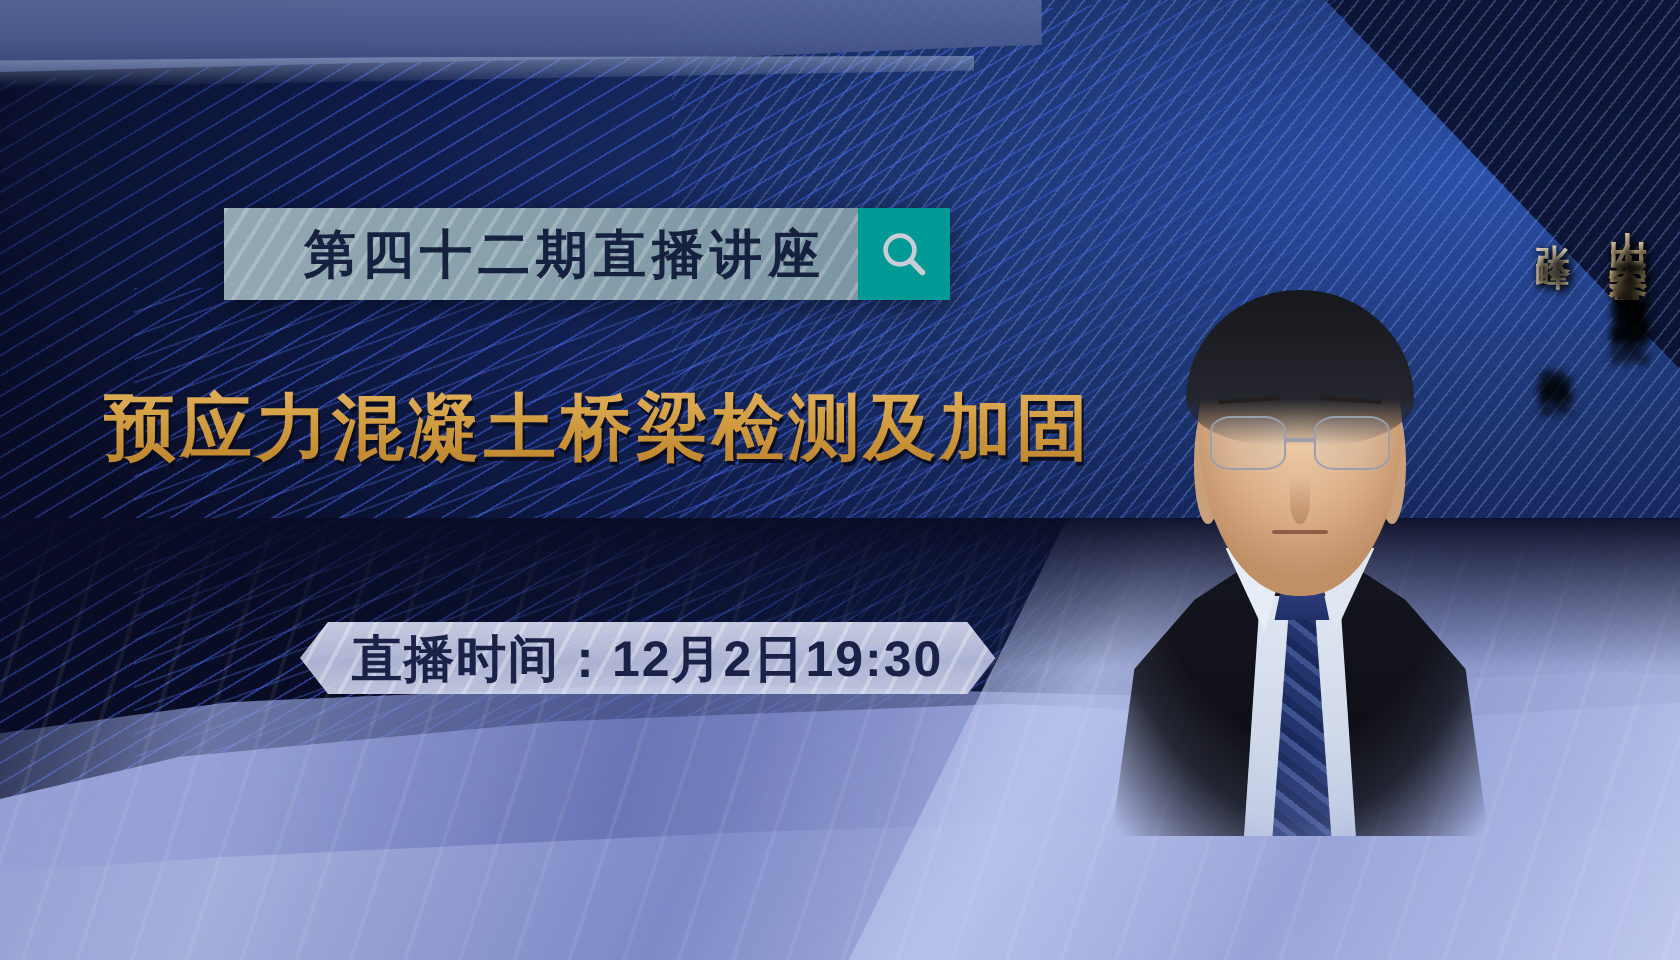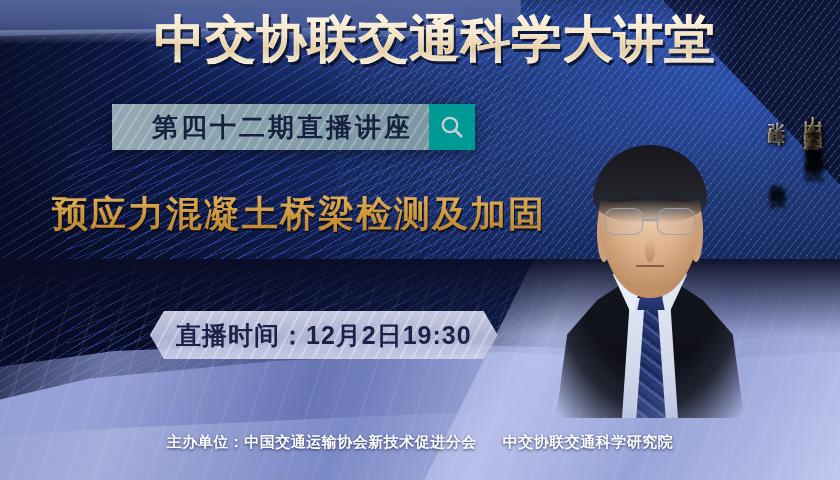--- a/index.html
+++ b/index.html
@@ -254,21 +254,21 @@
     white-space:nowrap;
     background:linear-gradient(180deg,#e4b461 0%,#cf9a3e 48%,#b87f2b 100%);
     -webkit-background-clip:text;background-clip:text;
     color:transparent;
     filter:drop-shadow(1px 2px 0 rgba(6,9,28,.85));
   }
 
   
   .timepill{
     position:absolute;left:150px;top:311px;
-    height:48px;
+    height:36px;
     display:flex;align-items:center;justify-content:center;
     padding:0 26px;
     background:linear-gradient(180deg,rgba(214,217,238,.92) 0%,rgba(186,192,223,.92) 55%,rgba(205,210,234,.92) 100%);
     clip-path:polygon(14px 0,calc(100% - 14px) 0,100% 50%,calc(100% - 14px) 100%,14px 100%,0 50%);
     box-shadow:0 4px 16px rgba(0,0,0,.4);
     overflow:hidden;
   }
   .timepill::after{
     content:"";position:absolute;inset:0;
     background:repeating-linear-gradient(118deg,
@@ -358,21 +358,20 @@
       <div class="ph-glasses">
         <div class="ph-lens l"></div>
         <div class="ph-lens r"></div>
         <div class="ph-bridge"></div>
       </div>
       <div class="ph-nose"></div>
       <div class="ph-mouth"></div>
     </div>
   </div>
 
-  <div class="main-title">中交协联交通科学大讲堂</div>
 
   <div class="subbar">
     <div class="subbar-text">
       <span class="subbar-label">第四十二期直播讲座</span>
     </div>
     <div class="subbar-icon">
       <svg width="26" height="26" viewBox="0 0 26 26" aria-hidden="true">
         <circle cx="11" cy="11" r="7.2" fill="none" stroke="#c9ced6" stroke-width="2.3"></circle>
         <line x1="16.3" y1="16.3" x2="22.2" y2="22.2" stroke="#c9ced6" stroke-width="2.8" stroke-linecap="round"></line>
       </svg>
@@ -381,17 +380,14 @@
 
   <div class="headline">预应力混凝土桥梁检测及加固</div>
 
   <div class="timepill">
     <span class="timepill-label">直播时间：12月2日19:30</span>
   </div>
 
   <div class="vcap vcap-inst">山东大学齐鲁交通学院</div>
   <div class="vcap vcap-name">张峰  教授</div>
 
-  <div class="footer">
-    <span>主办单位：</span><span>中国交通运输协会新技术促进分会</span><span class="gap"></span><span>中交协联交通科学研究院</span>
-  </div>
 
 </div>
 
 </body></html>

